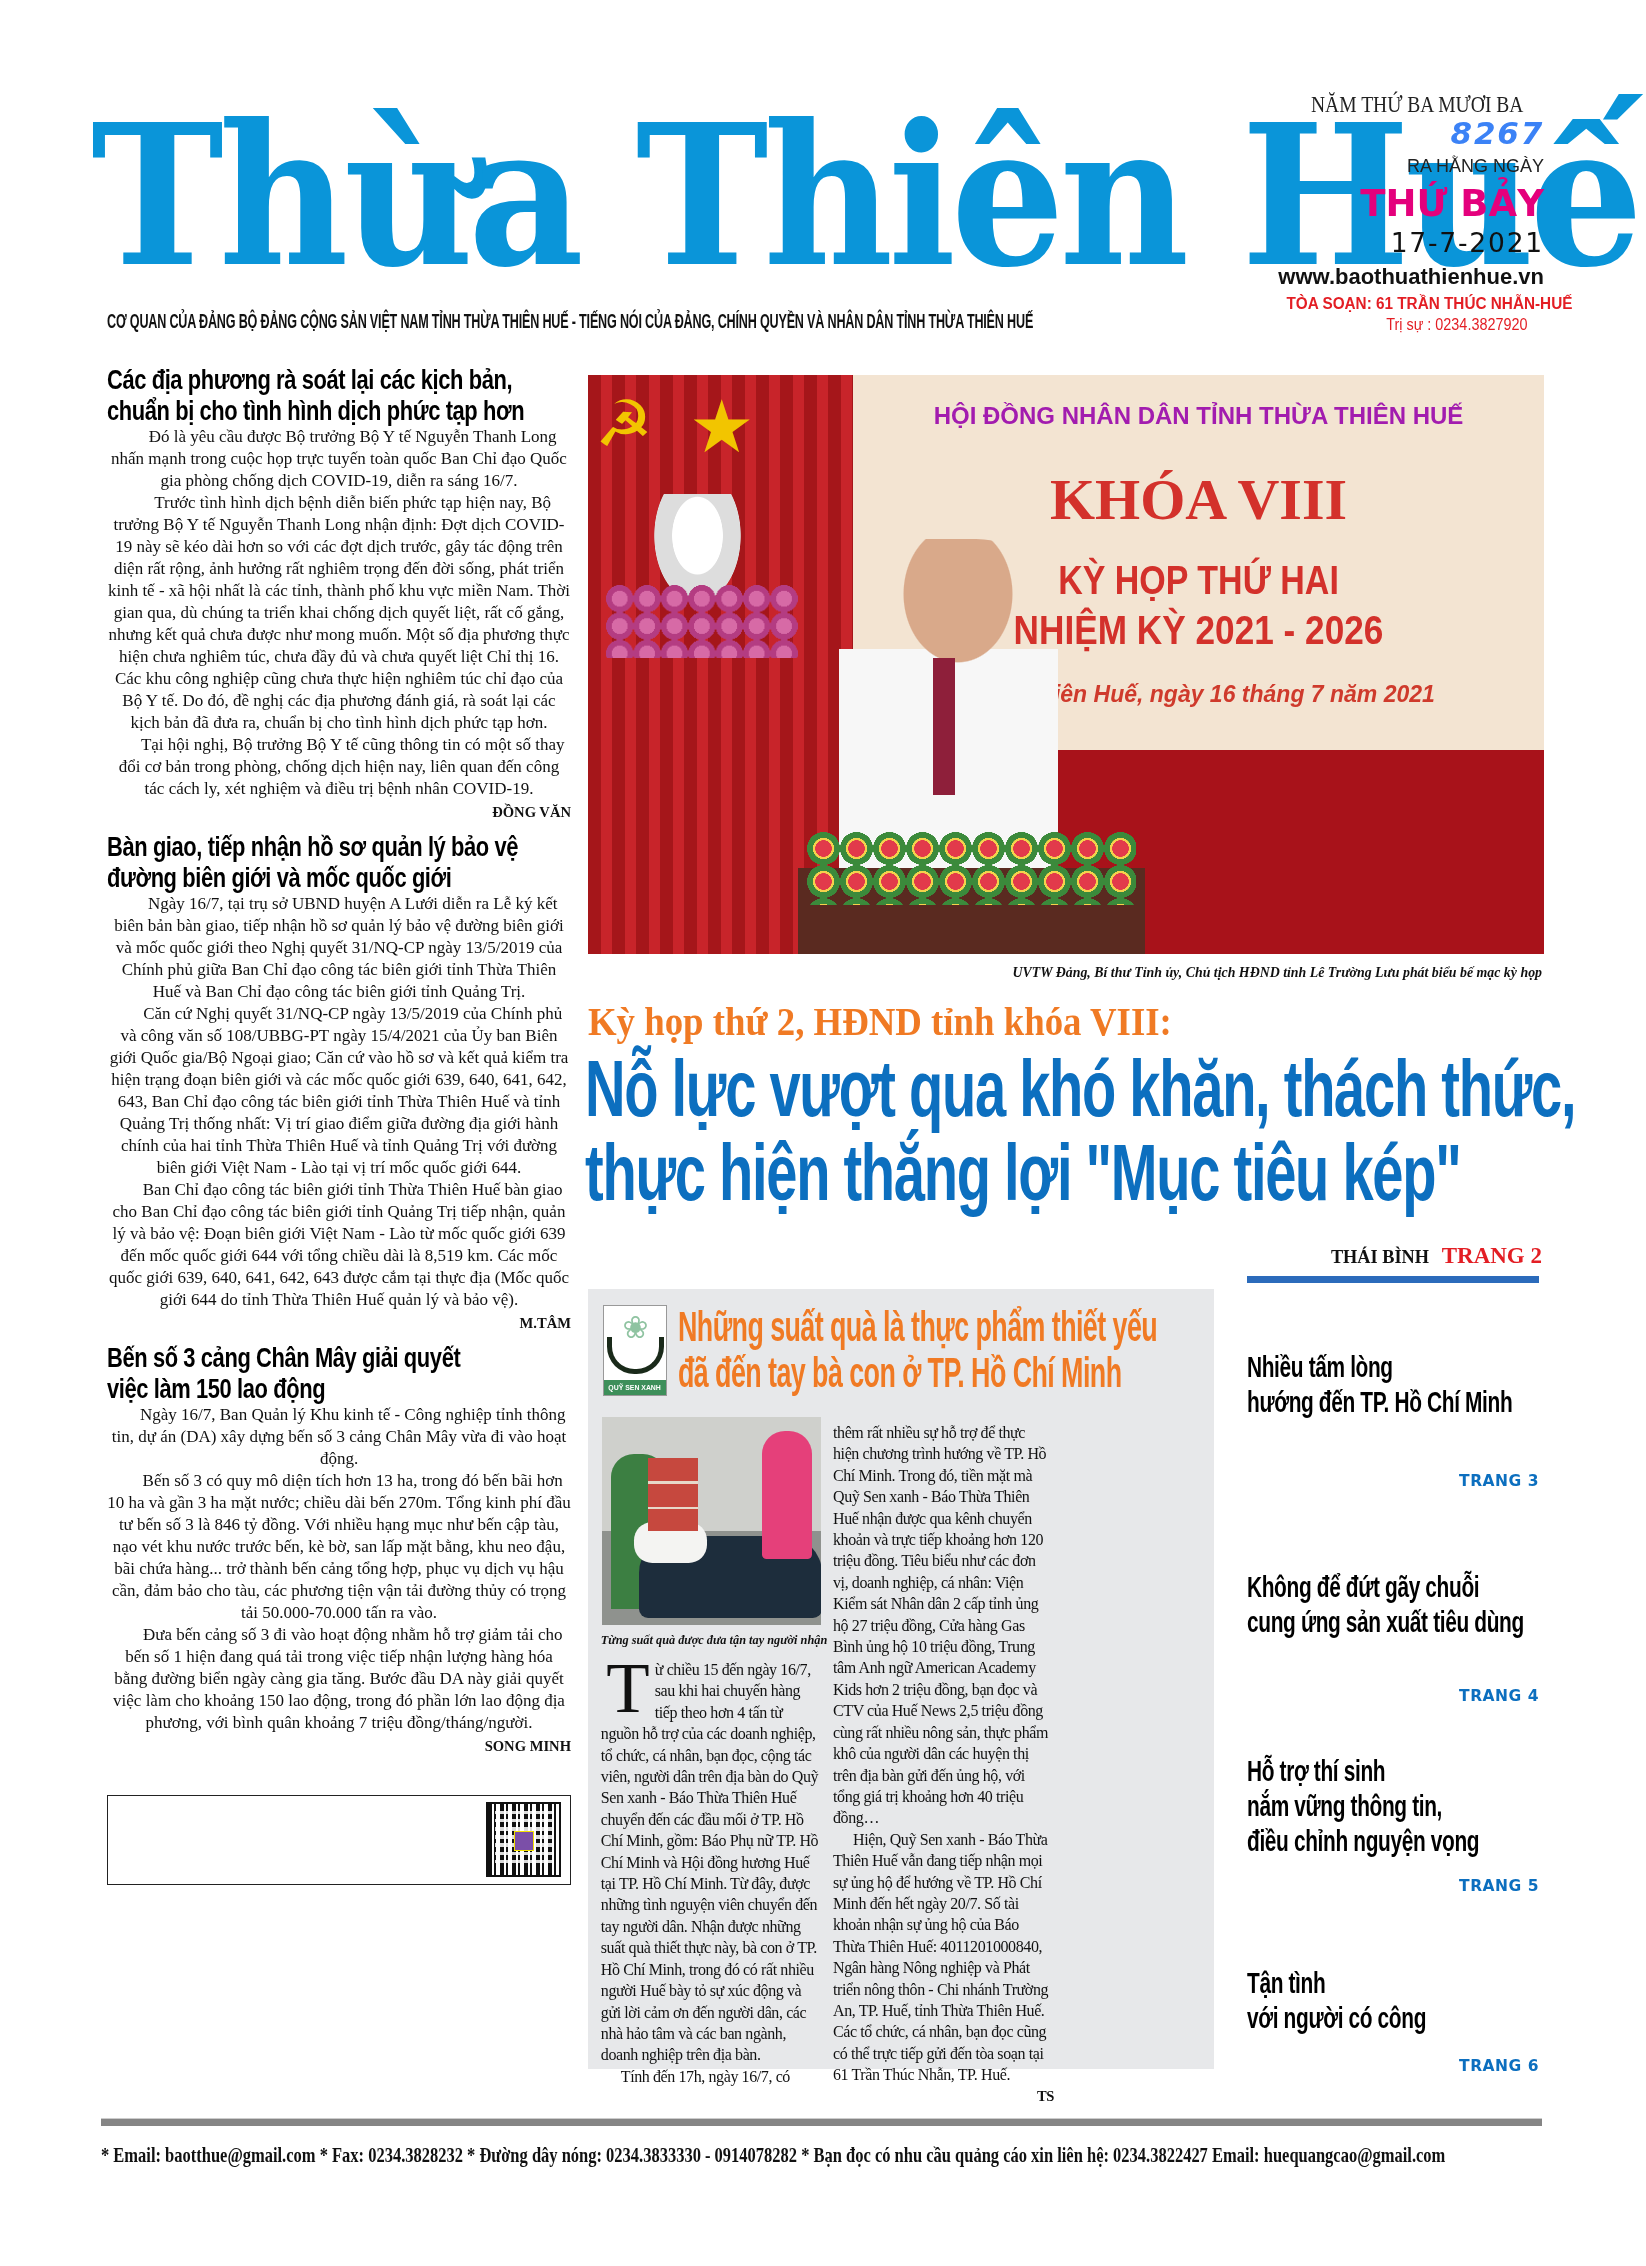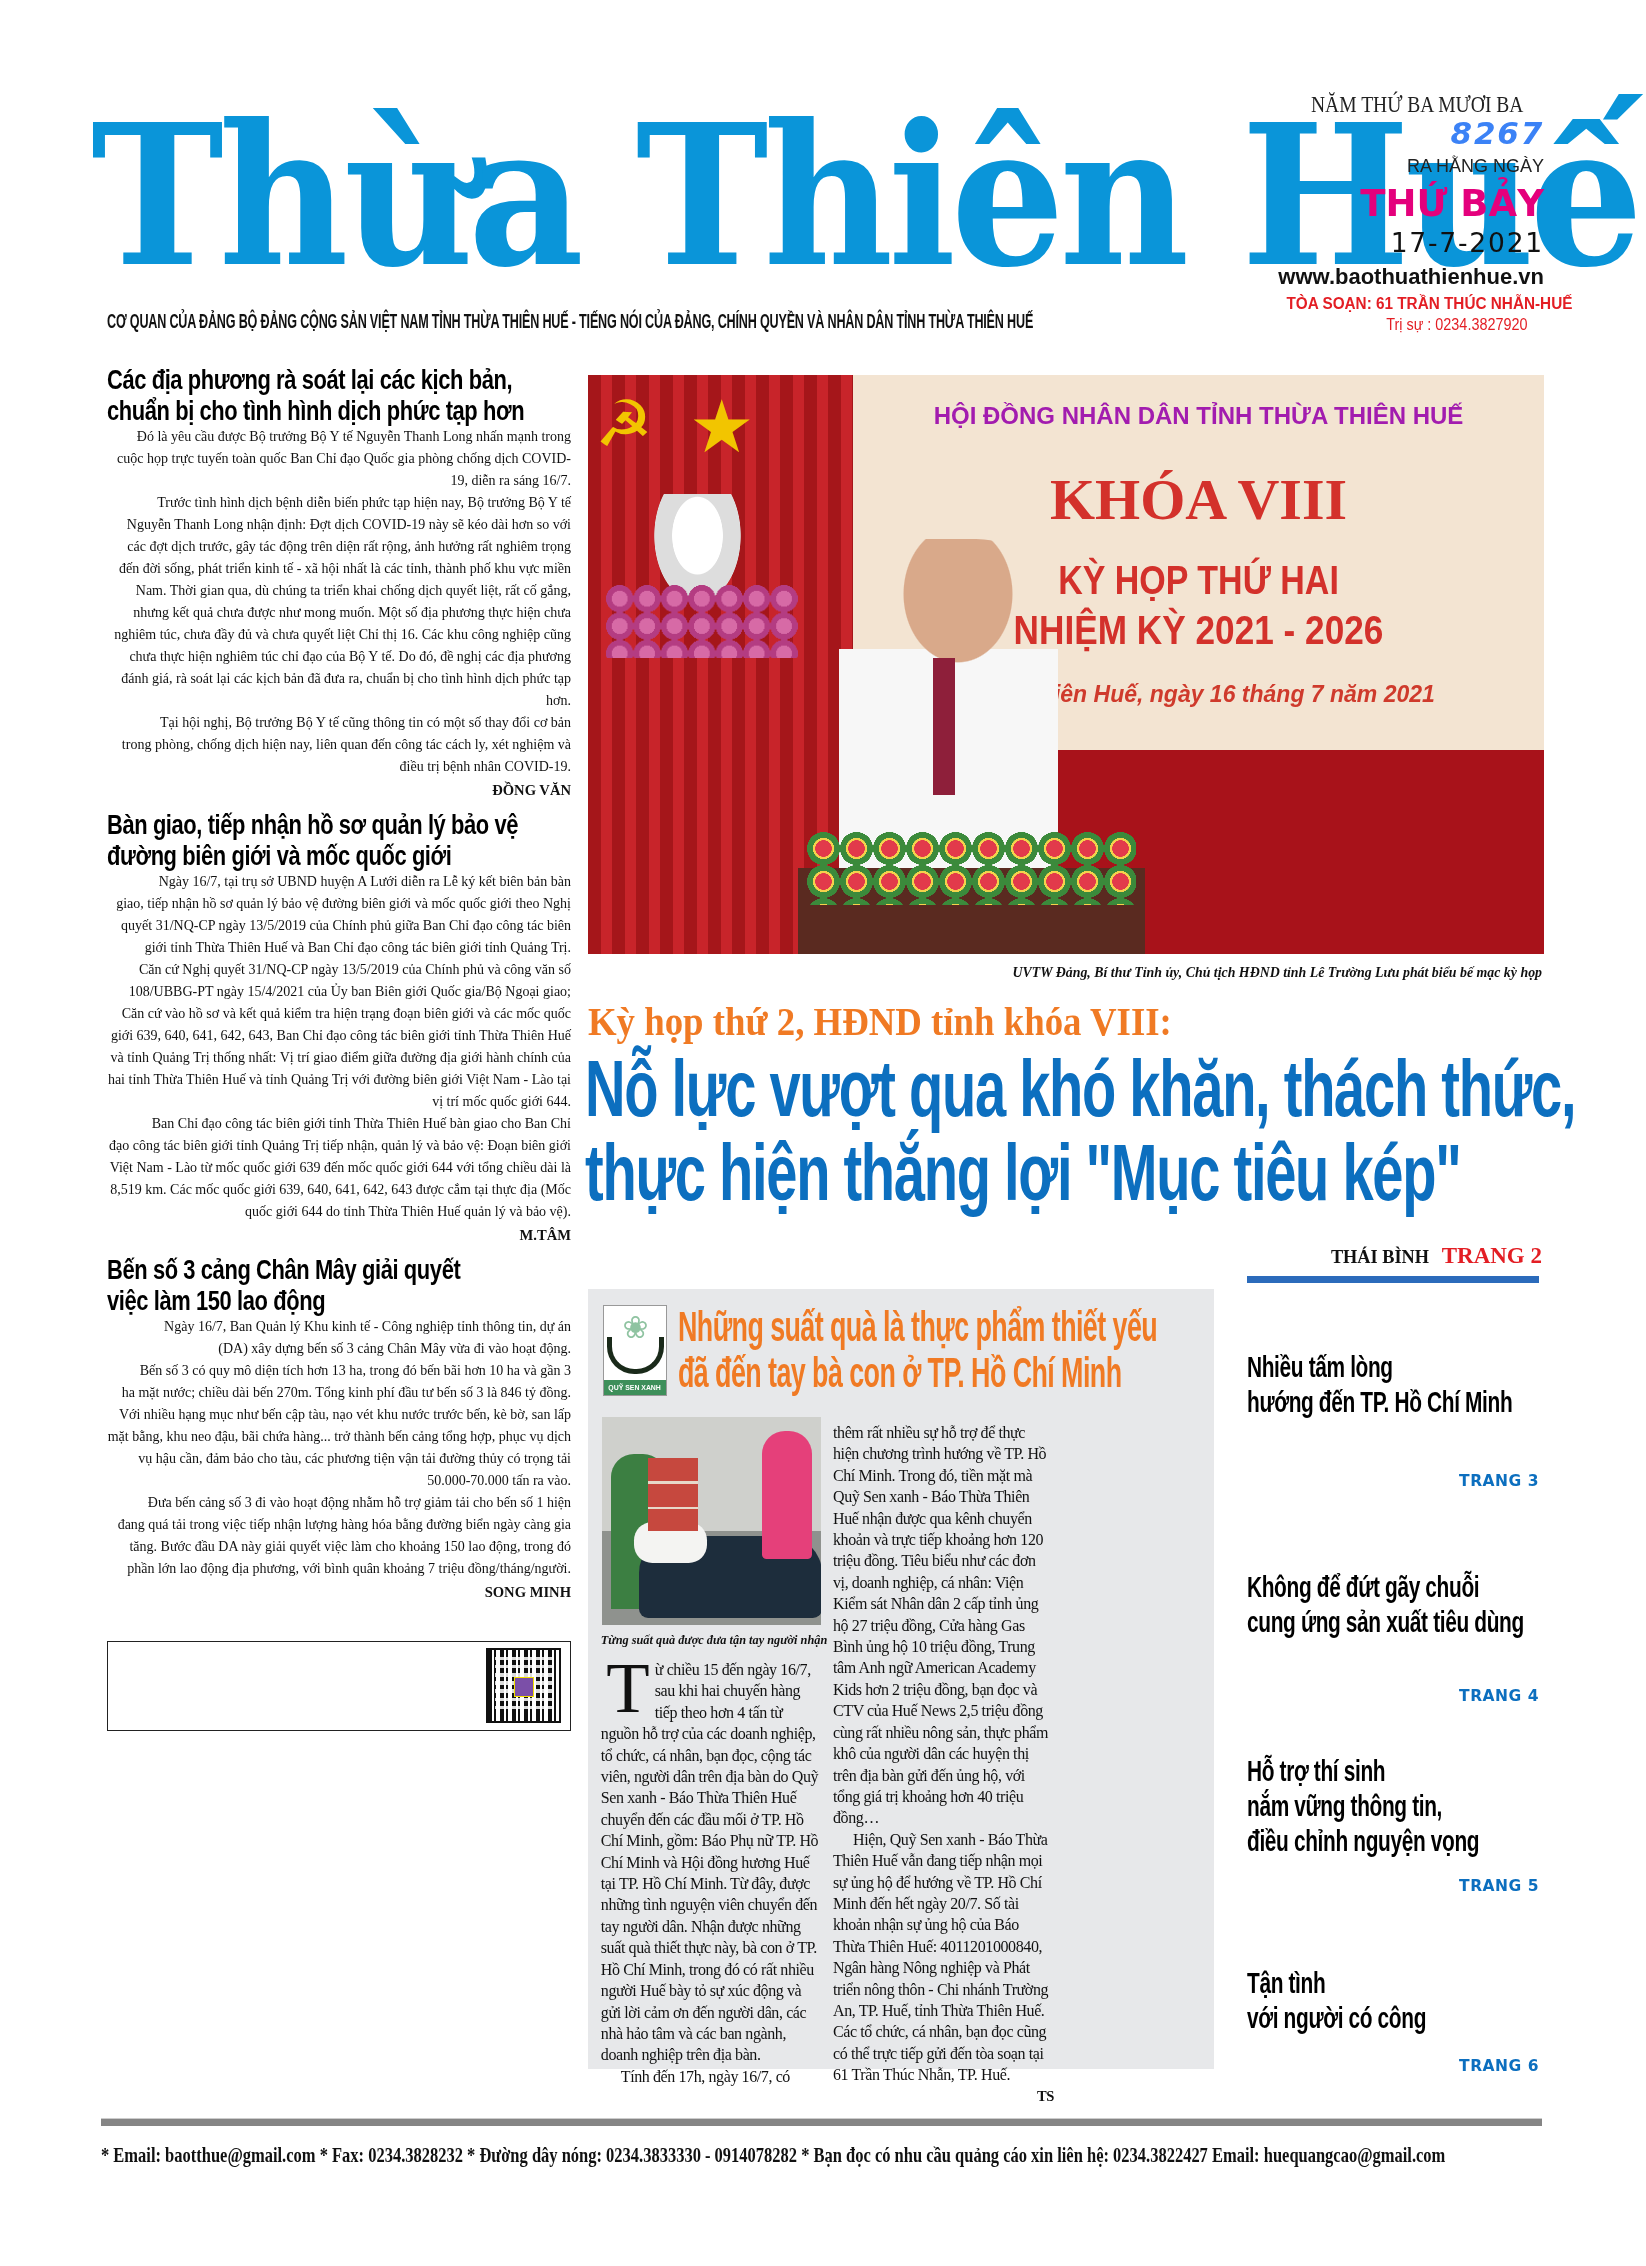--- a/index.html
+++ b/index.html
@@ -33,21 +33,21 @@
   .info-phone { font-family: "Liberation Sans", sans-serif; font-size: 16.4px; line-height: 20px; color: #e31e24; transform: scaleX(0.88); }
 
   
   .left-col { left: 107px; top: 364px; width: 464px; }
   .art-head {
     font-family: "Liberation Sans", sans-serif; font-weight: bold;
     font-size: 27.4px; line-height: 31px; color: #000; letter-spacing: -0.5px;
     transform: scaleX(0.8); transform-origin: left top; width: 125%;
     margin-bottom: 0px;
   }
-  .art-body { font-size: 14px; line-height: 22px; text-align: right; }
+  .art-body { font-size: 17px; line-height: 22px; text-align: center; }
   .art-body p { text-indent: 27.4px; }
   .byline { text-align: right; font-weight: bold; font-size: 14.6px; line-height: 25.6px; margin-bottom: 5.5px; }
   .covid-box {
     margin-top: 35px; border: 1.8px solid #222; height: 90px; position: relative;
     padding: 12.8px 0 0 11px;
   }
   .covid-text { font-weight: bold; font-size: 18px; line-height: 23px; }
   .qr { position: absolute; right: 9.1px; top: 6.4px; width: 75px; height: 75px;
     background:
       repeating-linear-gradient(90deg, #111 0 3.7px, #fff 3.7px 6.4px, #111 6.4px 8.2px, #fff 8.2px 12px),

